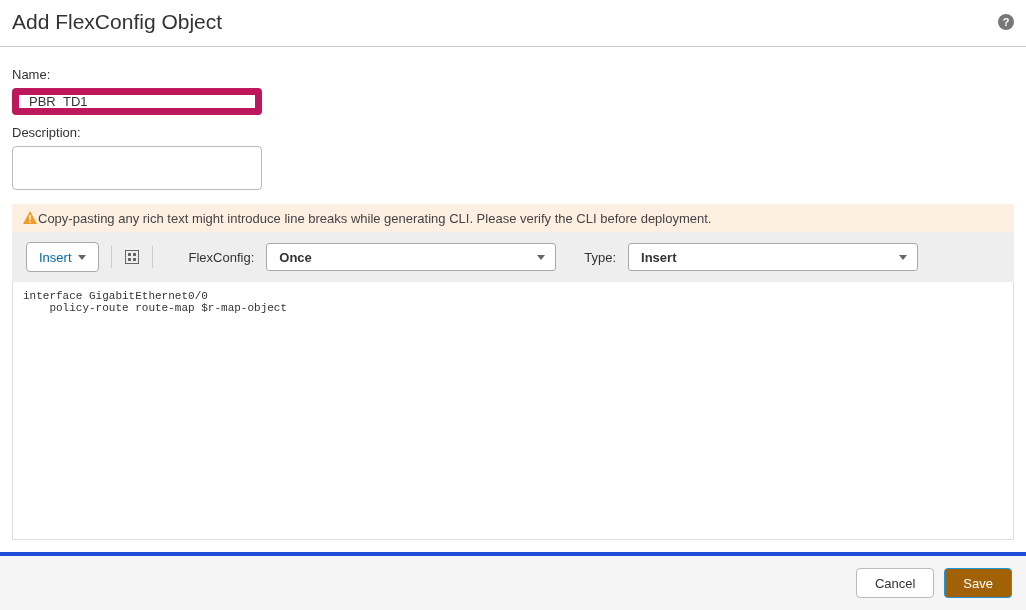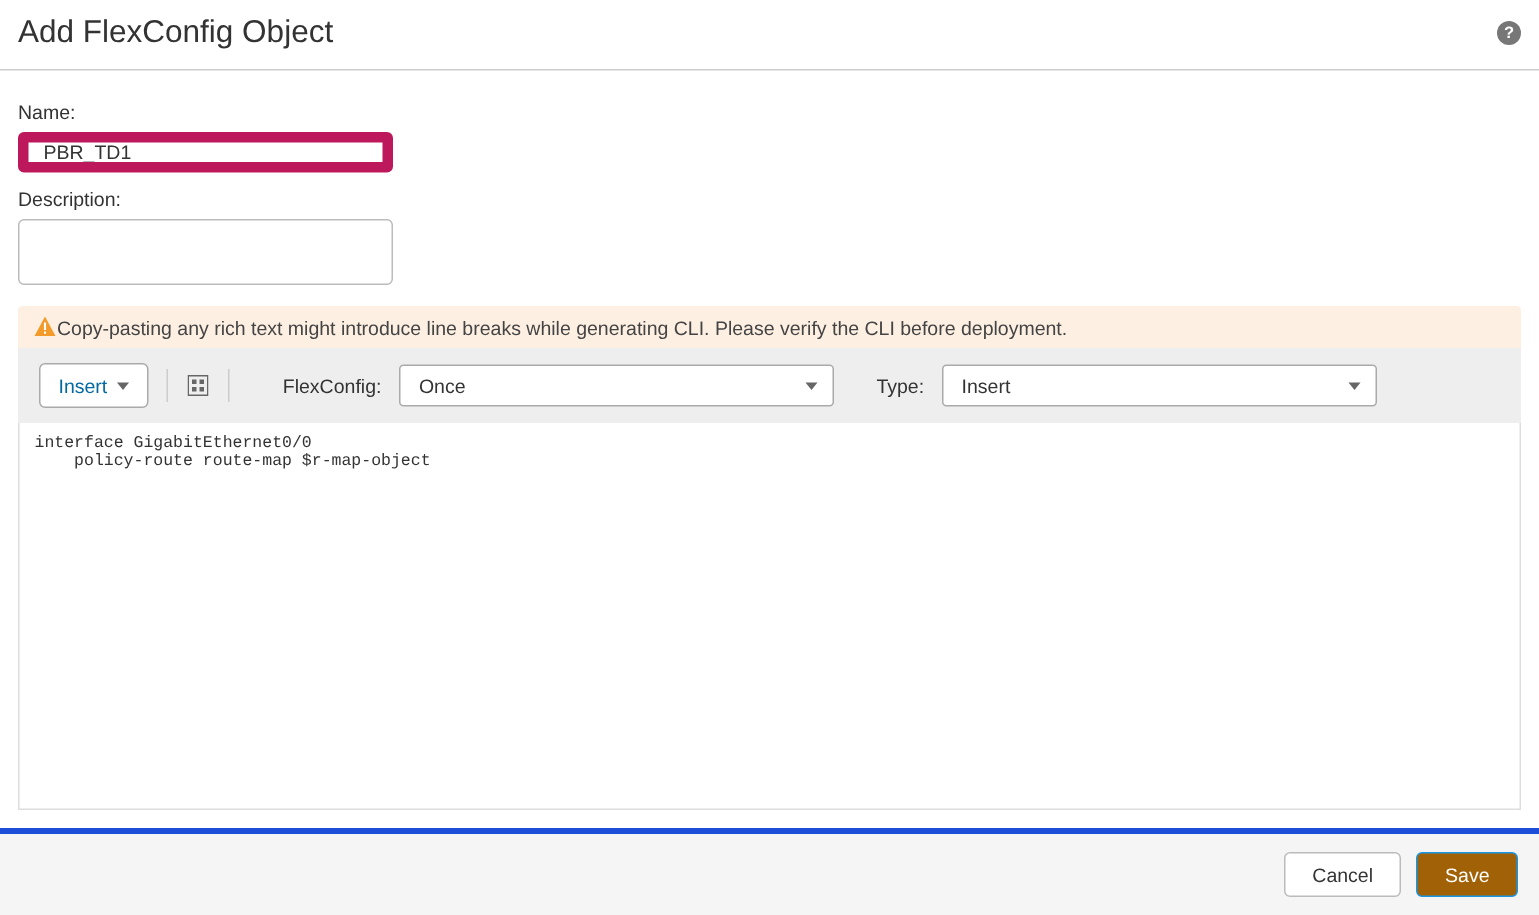--- a/index.html
+++ b/index.html
@@ -138,20 +138,21 @@
     position: relative;
     background: #fff;
     border: 1px solid #aaa;
     border-radius: 3px;
     height: 28px;
     display: flex;
     align-items: center;
     padding: 0 28px 0 12px;
     cursor: pointer;
     font-size: 13px;
+    font-weight: bold;
   }
   .select-wrap .caret-down {
     position: absolute;
     right: 10px;
   }
   .deployment-select { width: 290px; }
   .type-select { width: 290px; }
   .code-area {
     background: #fff;
     border-left: 1px solid #ddd;

